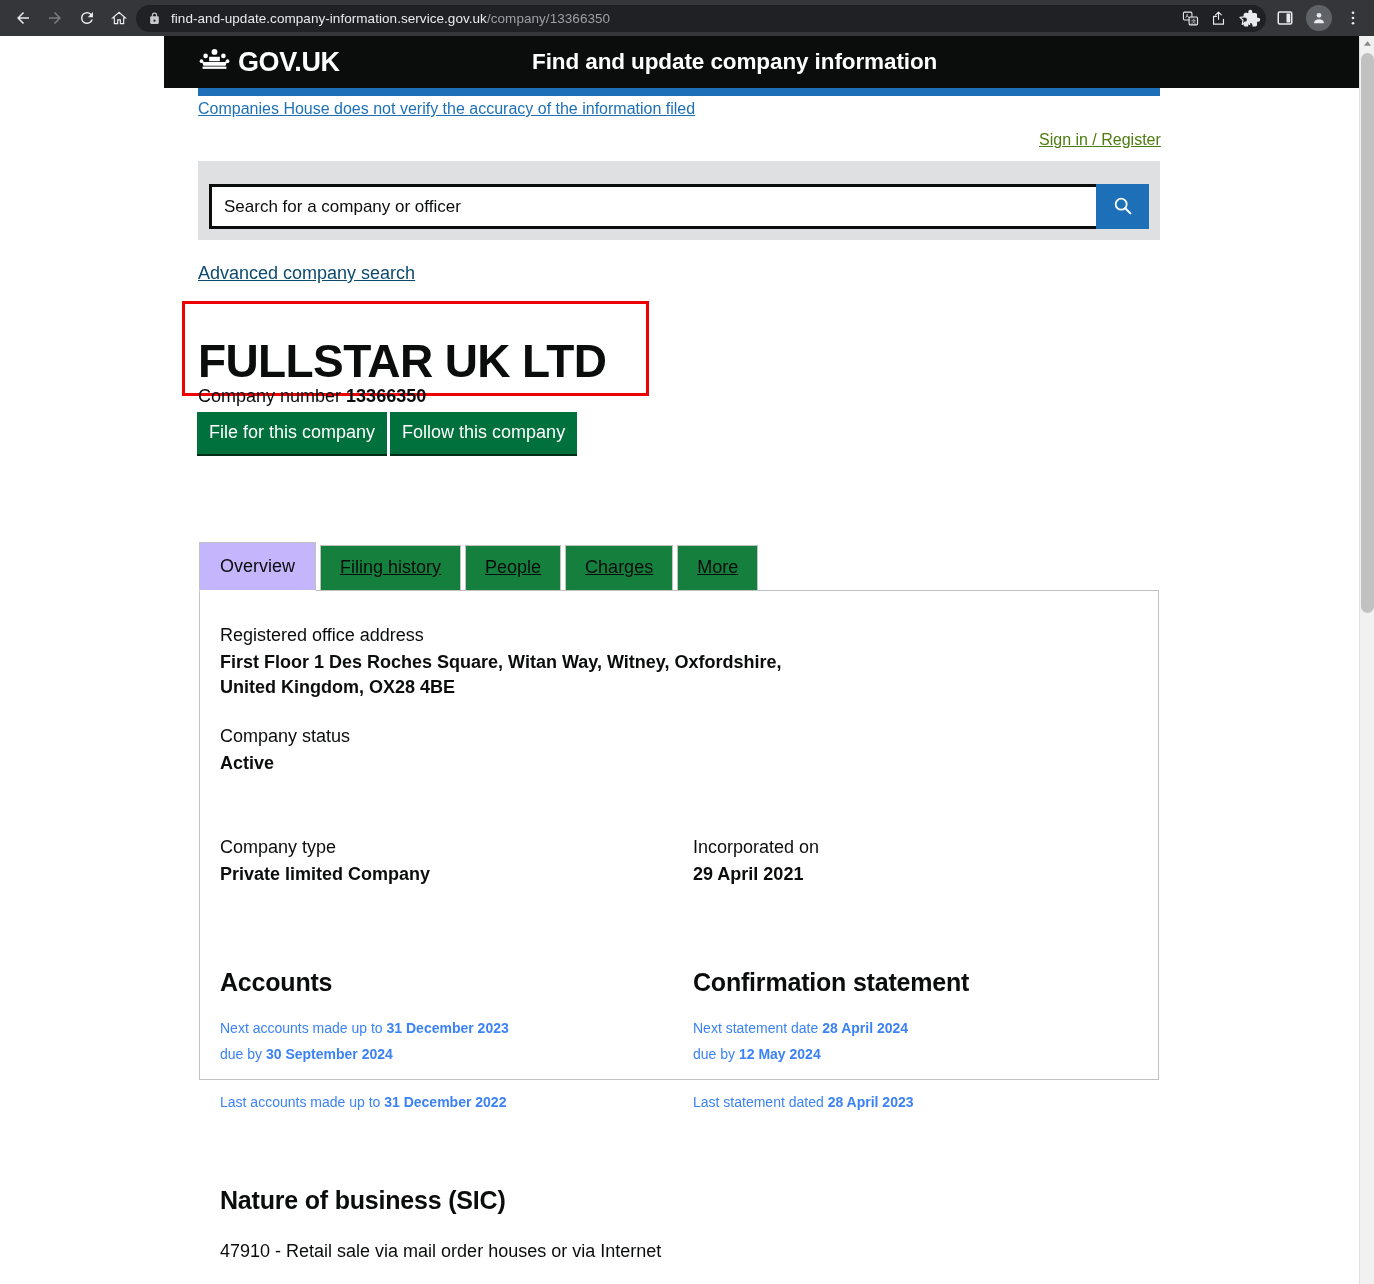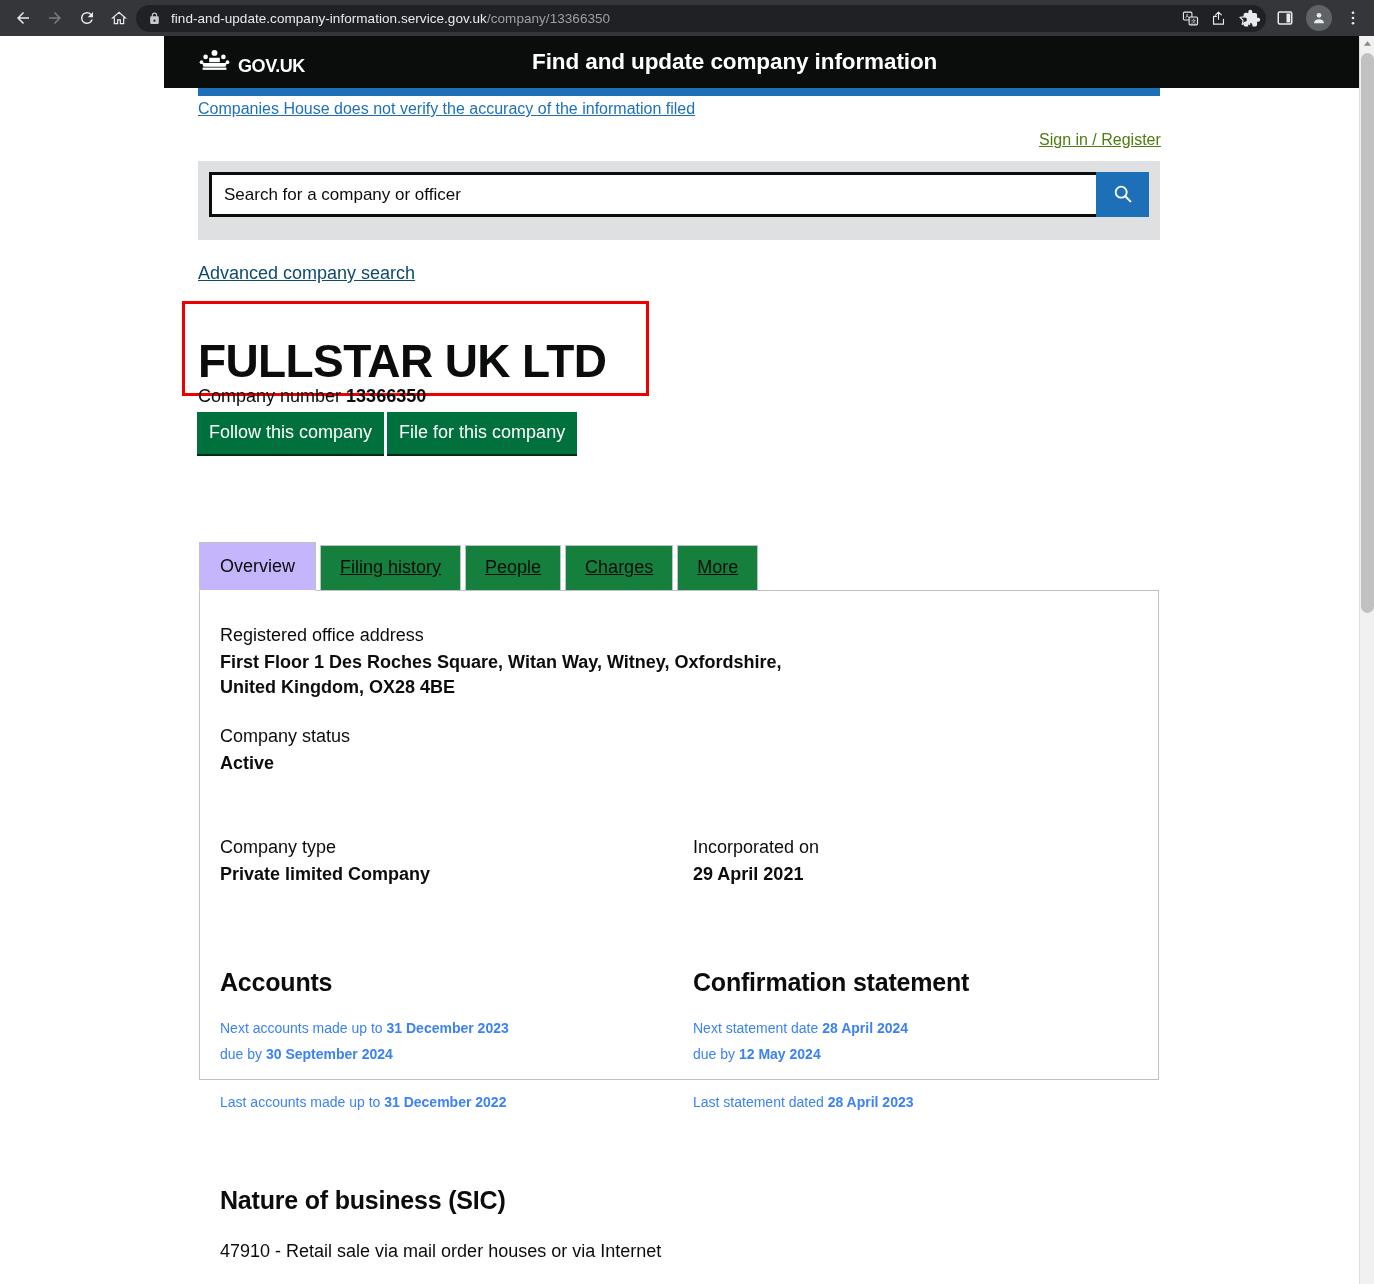--- a/index.html
+++ b/index.html
@@ -73,21 +73,21 @@
   
   .govuk-header {
     position: absolute; top: 0; left: 164px;
     width: 1196px; height: 52px;
     background: #0b0c0c;
     display: flex; align-items: center;
   }
   .govuk-logo {
     display: flex; align-items: flex-end;
     margin-left: 34px;
-    color: #fff; font-size: 18px; font-weight: bold;
+    color: #fff; font-size: 27px; font-weight: bold;
     letter-spacing: -0.4px;
   }
   .crown { margin-right: 7px; display: block; }
   .header-service-name {
     position: absolute; left: 368px;
     color: #fff; font-size: 22.5px; font-weight: bold;
     letter-spacing: -0.1px;
   }
 
   
@@ -113,21 +113,21 @@
     cursor: pointer;
   }
 
   
   .search-band {
     position: absolute; top: 125px; left: 198px;
     width: 962px; height: 79px;
     background: #dee0e2;
   }
   .search-wrap {
-    position: absolute; top: 136px; left: 209px;
+    position: absolute; top: 148px; left: 209px;
     width: 940px; height: 29px;
     display: flex;
   }
   .search-input {
     flex: 1; height: 45px;
     border: 3px solid #0b0c0c;
     border-right: none;
     background: #fff;
     font-family: "Liberation Sans", sans-serif;
     font-size: 17px;
@@ -403,22 +403,22 @@
   <a class="advanced-link">Advanced company search</a>
 
   <div class="red-box"></div>
   <h1 class="company-name">FULLSTAR UK LTD</h1>
   <p class="company-number">
     <span>Company number</span>
     <b>13366350</b>
   </p>
 
   <div class="btn-row">
+    <button class="govuk-btn">File for this company</button>
     <button class="govuk-btn">Follow this company</button>
-    <button class="govuk-btn">File for this company</button>
   </div>
 
   <div class="tabs">
     <div class="tab active">Overview</div>
     <div class="tab">Filing history</div>
     <div class="tab">People</div>
     <div class="tab">Charges</div>
     <div class="tab">More</div>
   </div>
 

